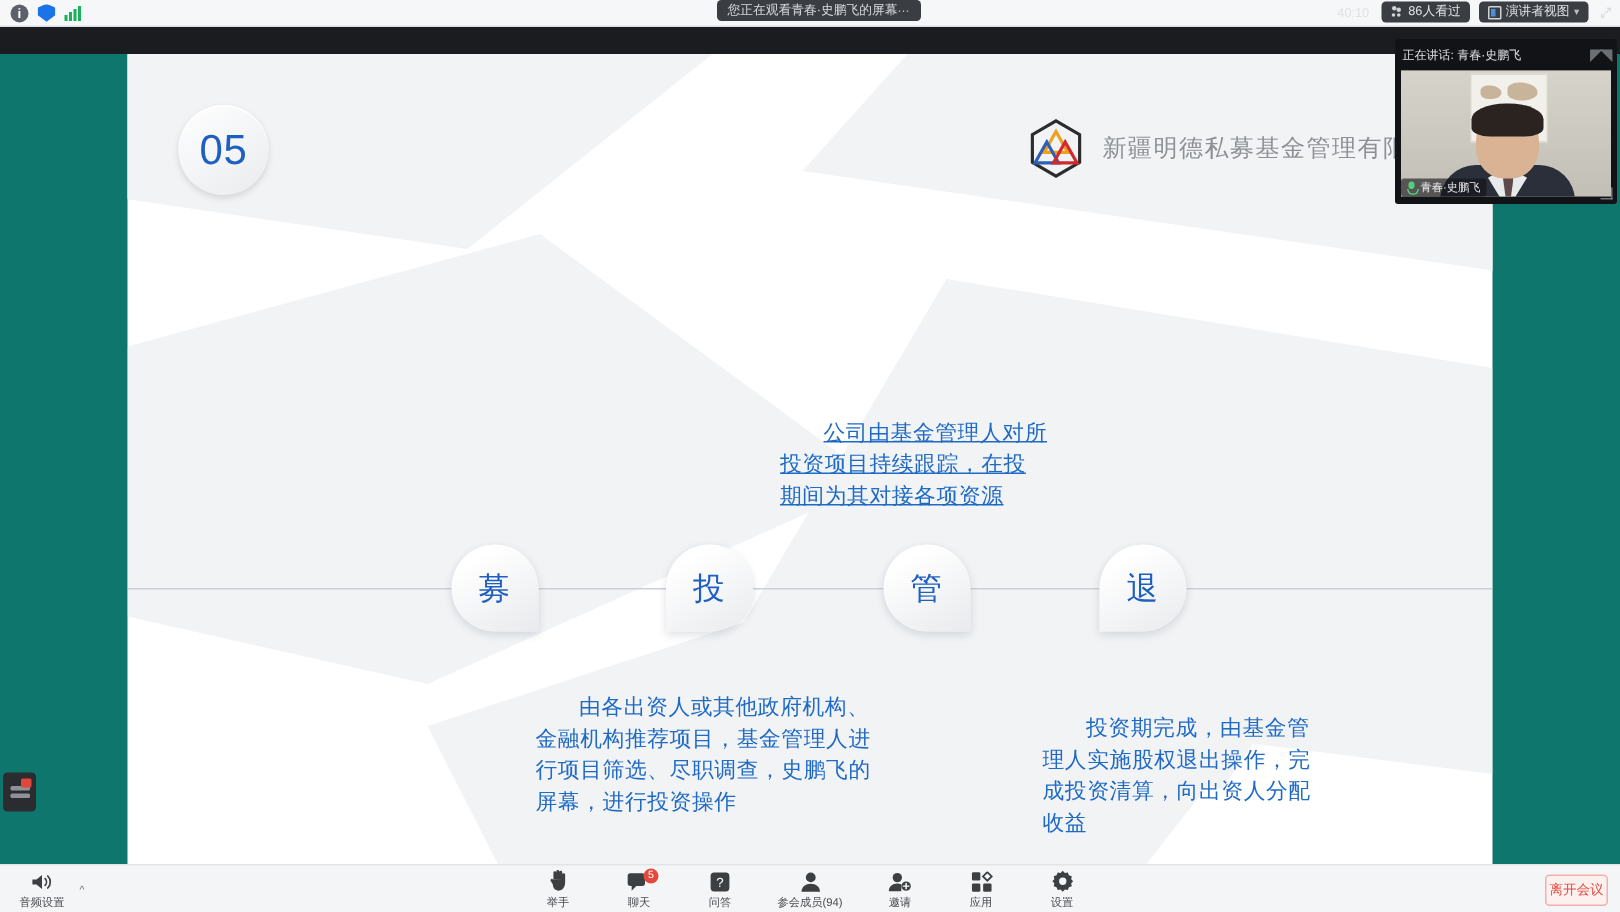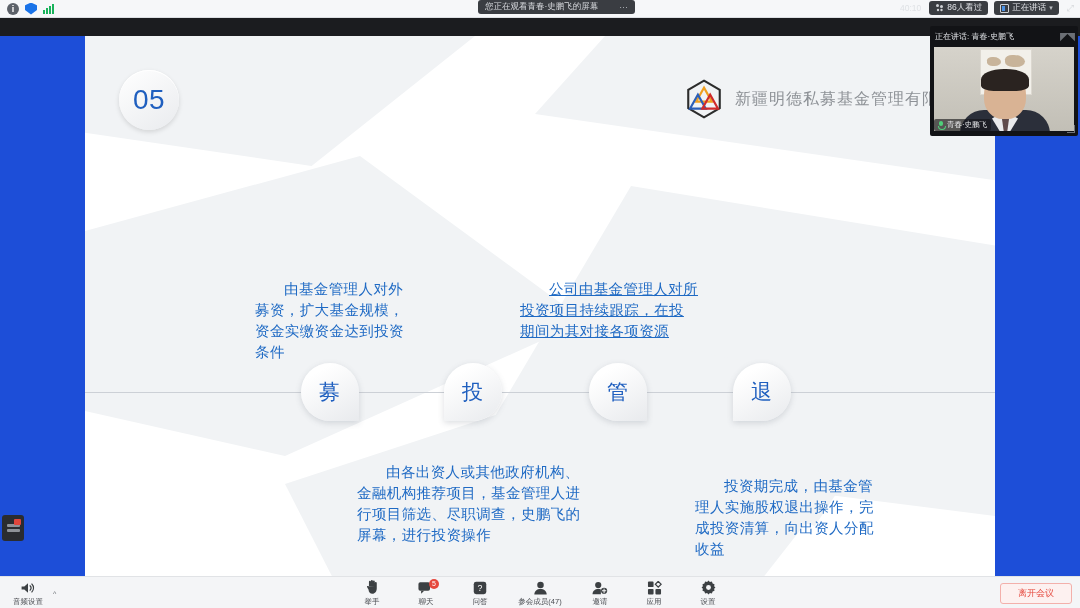--- a/index.html
+++ b/index.html
@@ -36,21 +36,21 @@
   
   .meet-top {
     position: absolute; left: 0; top: 18px; width: 1080px; height: 18px;
     background: #1b1c1f;
     z-index: 35;
   }
   .sharing-pill {
     position: absolute; left: 478px; top: 0px;
     height: 14px; padding: 0 7px;
     background: #3a3d42; border-radius: 3px;
-    display: flex; align-items: center; gap: 21px;
+    display: flex; align-items: center; gap: 0;
     font-size: 8.5px; color: #d8dade; white-space: nowrap;
     z-index: 45;
   }
   .sharing-pill .more-dots { letter-spacing: 1px; font-size: 8px; color:#b9bcc2; }
 
   .top-right-group {
     position: absolute; right: 4px; top: 1px;
     display: flex; align-items: center; gap: 6px;
     z-index: 45;
   }
@@ -72,21 +72,21 @@
   .ico-view {
     border: 1px solid #cfd2d6; border-radius: 1px;
   }
   .ico-view::after{ content:""; position:absolute; left:1px; top:1px; width:3px; height:5px; background:#4a90e2;}
   .ico-expand { color:#cfd2d6; font-size: 9px; line-height: 9px; }
   .caret-tiny { font-size: 7px; color:#b9bcc2; }
 
   
   .stage {
     position: absolute; left: 0; top: 36px; width: 1080px; height: 540px;
-    background: #1d4ed8;
+    background: #0f766e;
     z-index: 10;
   }
 
   
   .slide {
     position: absolute; left: 85px; top: 0px; width: 910px; height: 540px;
     background: #ffffff;
     overflow: hidden;
   }
   
@@ -262,21 +262,21 @@
     display: flex; align-items: center; gap: 10px;
   }
   .badge-dot {
     position: absolute; top: -1px; right: 9px;
     min-width: 10px; height: 10px; padding: 0 2px;
     background: #e5483d; color: #fff; border-radius: 6px;
     font-size: 7px; line-height: 10px; text-align: center;
   }
   .leave-btn {
     position: absolute; right: 8px; top: 6px;
-    padding: 3px 17px; border: 1px solid #f3b0ab; border-radius: 3px;
+    padding: 3px 2px; border: 1px solid #f3b0ab; border-radius: 3px;
     background: #fdf1f0; color: #e5483d; font-size: 9px; cursor: pointer;
     white-space: nowrap;
   }
 
   
   svg.ic { display:block; }
 </style>
 </head>
 <body>
 
@@ -301,21 +301,21 @@
 </div>
 
 <div class="top-right-group">
   <span class="topchip bare">40:10</span>
   <span class="topchip">
     <span class="mini-ico ico-people"></span>
     <span>86人看过</span>
   </span>
   <span class="topchip">
     <span class="mini-ico ico-view"></span>
-    <span>正在讲话</span>
+    <span>演讲者视图</span>
     <span class="caret-tiny">▾</span>
   </span>
   <span class="topchip bare ico-expand">⤢</span>
 </div>
 
 <div class="stage">
 
   <div class="slide">
     <div class="poly poly1"></div>
     <div class="poly poly2"></div>
@@ -349,21 +349,20 @@
         <span>投</span>
       </div>
       <div class="node drop-br" style="left:504px; top:327px;">
         <span>管</span>
       </div>
       <div class="node drop-bl" style="left:648px; top:327px;">
         <span>退</span>
       </div>
     </div>
 
-    <div class="calloutbox" style="left:170px; top:243px; width:158px;">由基金管理人对外募资，扩大基金规模，资金实缴资金达到投资条件</div>
 
     <div class="calloutbox" style="left:435px; top:243px; width:178px;text-decoration:underline;">公司由基金管理人对所投资项目持续跟踪，在投期间为其对接各项资源</div>
 
     <div class="calloutbox" style="left:272px; top:426px; width:230px;">由各出资人或其他政府机构、金融机构推荐项目，基金管理人进行项目筛选、尽职调查，史鹏飞的屏幕，进行投资操作</div>
 
     <div class="calloutbox" style="left:610px; top:440px; width:184px;">投资期完成，由基金管理人实施股权退出操作，完成投资清算，向出资人分配收益</div>
   </div>
 </div>
 
 <div class="pip">
@@ -446,21 +445,21 @@
       <div class="tb-label">问答</div>
     </div>
 
     <div class="tb-item" style="width:56px">
       <div class="tb-ico">
         <svg class="ic" width="15" height="14" viewBox="0 0 16 15">
           <circle cx="8" cy="4.2" r="3.5" fill="#3c4043"></circle>
           <path d="M1.4 14.5c0-3.6 2.9-5.8 6.6-5.8s6.6 2.2 6.6 5.8z" fill="#3c4043"></path>
         </svg>
       </div>
-      <div class="tb-label">参会成员(47)</div>
+      <div class="tb-label">参会成员(94)</div>
     </div>
 
     <div class="tb-item">
       <div class="tb-ico">
         <svg class="ic" width="16" height="14" viewBox="0 0 18 15">
           <circle cx="7" cy="4.2" r="3.5" fill="#3c4043"></circle>
           <path d="M0.6 14.5c0-3.6 2.8-5.8 6.4-5.8 1.1 0 2.1.2 3 .5v5.3z" fill="#3c4043"></path>
           <circle cx="13.6" cy="10.6" r="3.5" fill="#3c4043"></circle>
           <path d="M13.6 8.6v4M11.6 10.6h4" stroke="#ffffff" stroke-width="1.1" stroke-linecap="round"></path>
         </svg>

